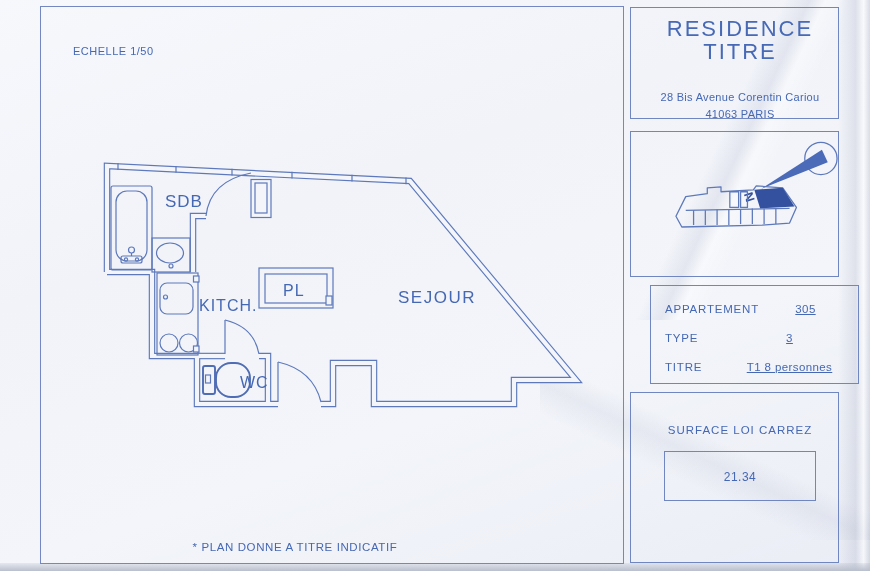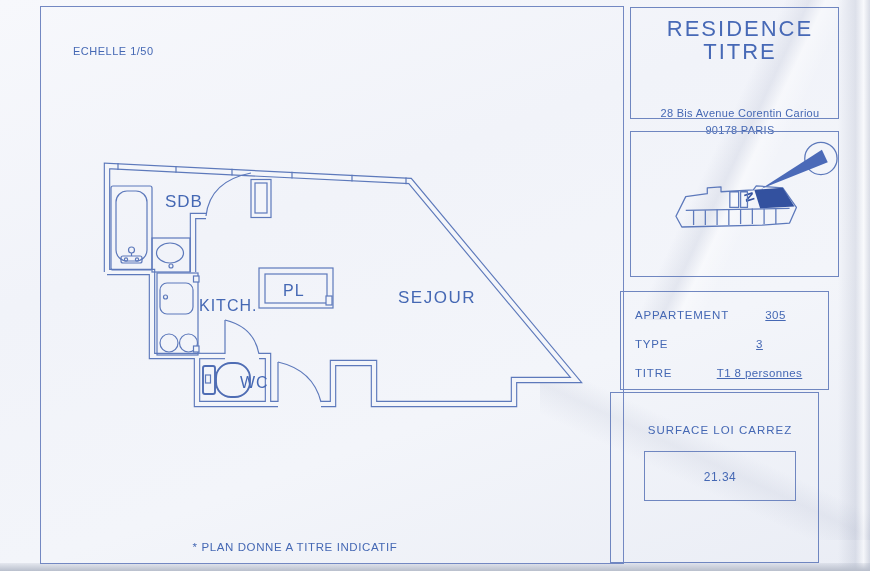--- a/index.html
+++ b/index.html
@@ -22,27 +22,27 @@
     border:1px solid #7388c2;}
   .echelle{position:absolute;left:73px;top:13px;font-size:11px;color:#4568b4;letter-spacing:.5px;margin-top:32px;}
   .disclaimer{position:absolute;left:40px;top:541px;width:510px;text-align:center;
     font-size:11.5px;color:#4568b4;letter-spacing:.6px;}
 
   .plan-svg{position:absolute;left:40px;top:6px;}
 
   .box{position:absolute;border:1.2px solid #6f86c0;box-sizing:border-box;padding-left:11px;}
   .residence-box{left:630px;top:7px;width:209px;height:112px;text-align:center;}
   .res-title{margin-top:9px;font-size:22px;line-height:23px;color:#4769b6;letter-spacing:2px;}
-  .res-address{margin-top:42px;font-size:11px;line-height:17px;color:#4568b4;letter-spacing:.3px;}
+  .res-address{margin-top:26px;font-size:11px;line-height:17px;color:#4568b4;letter-spacing:.3px;}
   .map-box{left:630px;top:131px;width:209px;height:146px;}
-  .info-box{left:620px;top:285px;width:209px;height:99px;padding:8px 6px 0 14px;margin-top:6px;}
+  .info-box{left:650px;top:285px;width:209px;height:99px;padding:8px 6px 0 14px;}
   .info-row{display:flex;align-items:center;height:29px;}
   .info-label{flex:1;font-size:11.5px;color:#4568b4;letter-spacing:.8px;}
   .info-value{width:125px;text-align:center;font-size:11.5px;color:#4568b4;letter-spacing:.4px;text-decoration:underline;}
-  .surface-box{left:610px;top:392px;width:209px;height:171px;text-align:center;}
+  .surface-box{left:630px;top:392px;width:209px;height:171px;text-align:center;}
   .surface-label{margin-top:31px;font-size:11.5px;color:#4568b4;letter-spacing:1px;}
   .surface-value-box{margin:15px auto 12px;width:152px;height:50px;border:1.2px solid #6f86c0;
     line-height:50px;font-size:12px;color:#4568b4;letter-spacing:.5px;box-sizing:border-box;}
 
   
   .wo{stroke:#5d79bb;stroke-width:6.5;fill:none;stroke-linejoin:miter;stroke-linecap:butt;}
   .wi{stroke:#f3f5fa;stroke-width:4.2;fill:none;stroke-linejoin:miter;stroke-linecap:butt;}
   .ln{stroke:#5d79bb;stroke-width:1.2;fill:none;}
   .ln-th{stroke:#4f6db4;stroke-width:1.9;fill:none;}
   .fxf{stroke:#5d79bb;stroke-width:1.2;fill:#f3f5fa;}
@@ -143,21 +143,21 @@
   <text class="plan-text" x="398" y="303" font-size="17" letter-spacing="1.5">SEJOUR</text>
 </svg>
 
 <div class="box residence-box">
   <div class="res-title">
     <div>RESIDENCE</div>
     <div>TITRE</div>
   </div>
   <div class="res-address">
     <div>28 Bis Avenue Corentin Cariou</div>
-    <div>90178 PARIS</div>
+    <div>41063 PARIS</div>
   </div>
 </div>
 
 <div class="box map-box">
   <svg width="206" height="143" viewBox="0 0 209 146">
     <circle class="map-ln" cx="182" cy="27" r="16.5" stroke-width="1.6"></circle>
     <polygon points="121,58 183,18 189,31" fill="#4b6ab8"></polygon>
     <text x="107" y="66" font-size="13" fill="#33519f" transform="rotate(72 107 62)" font-family="Liberation Sans, sans-serif" font-weight="bold">N</text>
     <g>
       <path class="map-ln" d="M 34 86 L 44 66 L 66 63 L 66 57 L 80 56 L 80 61 L 113 59 L 116 55 L 143 57 L 157 77 L 150 93 L 122 95 L 40 97 Z"></path>

